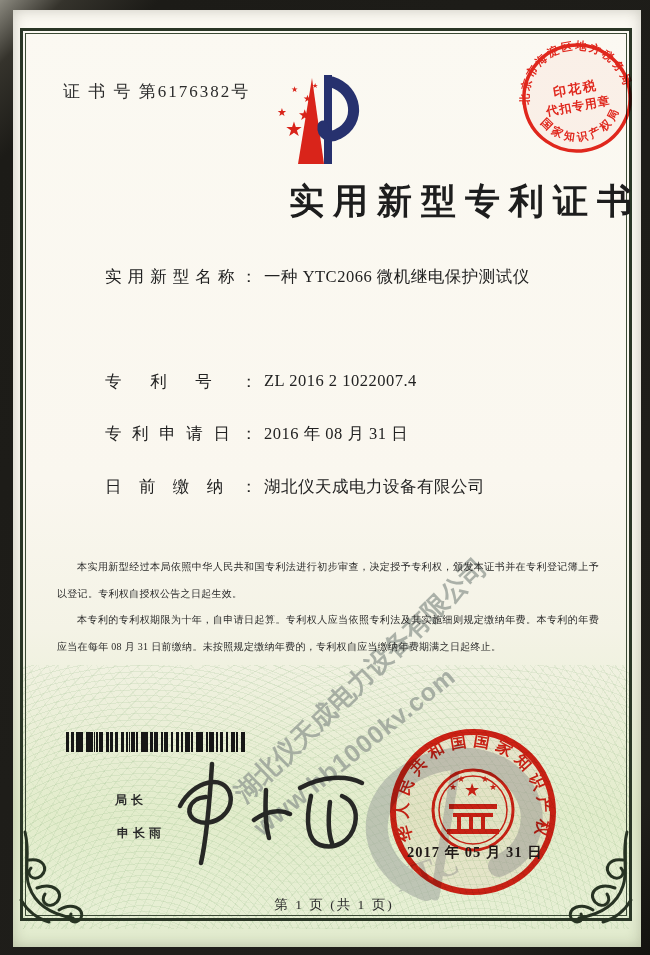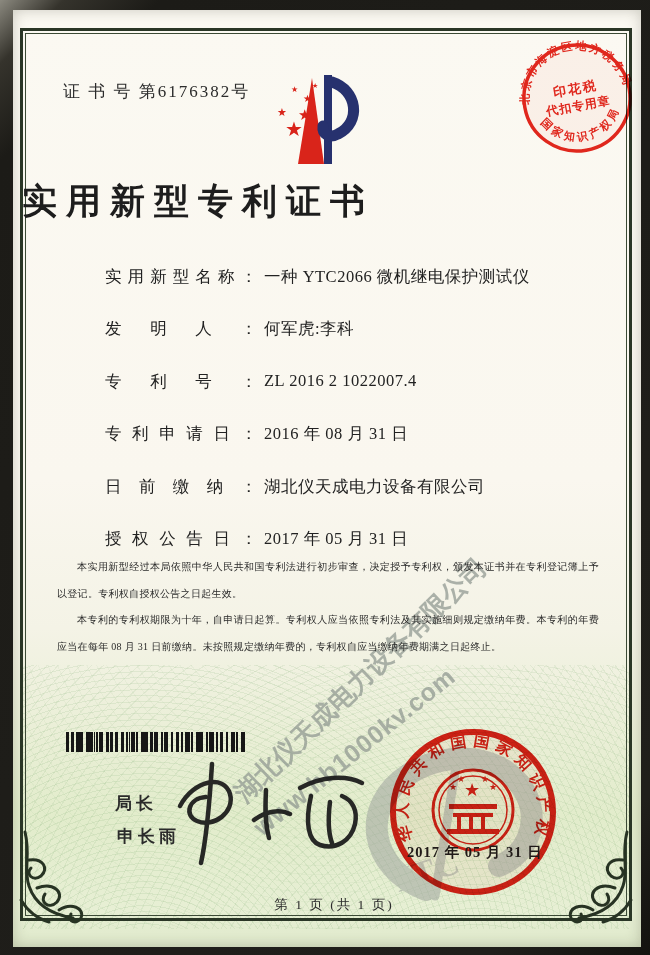--- a/index.html
+++ b/index.html
@@ -13,42 +13,42 @@
       repeating-radial-gradient(circle at 75% 150%, rgba(120,170,110,.18) 0 1px, transparent 1px 8px),
       repeating-radial-gradient(circle at 50% -40%, rgba(120,170,110,.10) 0 1px, transparent 1px 9px);}
   .frame{position:absolute;left:7px;top:18px;right:9px;bottom:26px;border:3px solid #2a3626;pointer-events:none;}
   .frame-inner{position:absolute;inset:2px;border:1px solid #3b4a35;}
   .flourish{position:absolute;bottom:-8px;width:88px;height:96px;color:#273323;}
   .flourish.left{left:-8px;}
   .flourish.right{right:-8px;transform:scaleX(-1);}
 
   .cert-no{position:absolute;left:44px;top:70px;font-size:17px;color:#2c2c2c;letter-spacing:2px;margin-left:6px;}
   .logo{position:absolute;left:252px;top:60px;}
-  .page-title{position:absolute;left:0;right:0;top:168px;text-align:left;font-size:35px;font-weight:bold;color:#1d1d1d;letter-spacing:9px;text-indent:9px;}
+  .page-title{position:absolute;left:0;right:0;top:168px;text-align:right;font-size:35px;font-weight:bold;color:#1d1d1d;letter-spacing:9px;text-indent:9px;}
 
   .field{position:absolute;left:44px;font-size:16.5px;color:#222;white-space:nowrap;margin-left:48px;}
   .field .lbl{display:inline-block;width:152px;text-align:justify;text-align-last:justify;vertical-align:top;}
   .field .val{margin-left:7px;letter-spacing:.5px;}
   .f0{top:256px}.f1{top:308px}.f2{top:361px}.f3{top:413px}.f4{top:466px}.f5{top:518px}
 
   .body-text{position:absolute;left:44px;top:544px;width:542px;font-size:10px;line-height:26.5px;color:#2a2a2a;text-align:justify;letter-spacing:.3px;}
   .body-text p{margin:0;text-indent:2em;}
 
   .barcode{position:absolute;left:53px;top:722px;width:180px;height:20px;
     background:
       repeating-linear-gradient(90deg,#161616 0 2px,transparent 2px 5px),
       repeating-linear-gradient(90deg,#161616 0 1px,transparent 1px 7px),
       repeating-linear-gradient(90deg,#161616 0 3px,transparent 3px 11px);}
 
   .wm{position:absolute;color:rgba(142,150,143,.72);font-weight:bold;white-space:nowrap;pointer-events:none;}
   .wm-company{left:226px;top:770px;font-size:26px;letter-spacing:0px;transform:rotate(-44deg);transform-origin:0 50%;}
   .wm-site{left:244px;top:806px;font-size:25px;letter-spacing:1px;transform:rotate(-39deg);transform-origin:0 50%;font-family:"Liberation Sans",sans-serif;}
   .ytc-wm{position:absolute;left:318px;top:708px;opacity:.55;pointer-events:none;}
 
-  .signer{position:absolute;font-family:"Liberation Sans",sans-serif;font-weight:bold;color:#2b2b2b;letter-spacing:4px;font-size:17px;}
+  .signer{position:absolute;font-family:"Liberation Sans",sans-serif;font-weight:bold;color:#2b2b2b;letter-spacing:4px;font-size:12px;}
   .signer.title{left:102px;top:782px;}
   .signer.name{left:104px;top:815px;}
   .signature{position:absolute;left:135px;top:738px;}
 
   .seal{position:absolute;left:374px;top:716px;mix-blend-mode:multiply;}
   .seal-date{position:absolute;left:394px;top:833px;font-size:14.5px;font-weight:bold;color:#201a18;letter-spacing:1px;z-index:5;}
   .stamp{position:absolute;left:502px;top:26px;transform:rotate(-10deg);mix-blend-mode:multiply;}
 
   .page-footer{position:absolute;left:7px;right:9px;top:886px;text-align:center;font-size:13.5px;color:#2c2c2c;letter-spacing:2px;padding-left:16px;}
   svg text{font-family:"Liberation Serif",serif;}
@@ -121,34 +121,28 @@
       </text>
       <text x="62" y="57" font-size="13" font-weight="bold" fill="#e4281e" text-anchor="middle" letter-spacing="2">印花税</text>
       <text x="62" y="74" font-size="12" font-weight="bold" fill="#e4281e" text-anchor="middle" letter-spacing="1">代扣专用章</text>
     </svg>
 
     <div class="page-title">实用新型专利证书</div>
 
     <div class="field f0">
       <span class="lbl">实用新型名称：</span><span class="val">一种 YTC2066 微机继电保护测试仪</span>
     </div>
-    <div class="field f1">
-      <span class="lbl">发明人：</span><span class="val">何军虎:李科</span>
-    </div>
     <div class="field f2">
       <span class="lbl">专利号：</span><span class="val">ZL 2016 2 1022007.4</span>
     </div>
     <div class="field f3">
       <span class="lbl">专利申请日：</span><span class="val">2016 年 08 月 31 日</span>
     </div>
     <div class="field f4">
       <span class="lbl">日前缴纳：</span><span class="val">湖北仪天成电力设备有限公司</span>
-    </div>
-    <div class="field f5">
-      <span class="lbl">授权公告日：</span><span class="val">2017 年 05 月 31 日</span>
     </div>
 
     <div class="body-text">
       <p>本实用新型经过本局依照中华人民共和国专利法进行初步审查，决定授予专利权，颁发本证书并在专利登记簿上予以登记。专利权自授权公告之日起生效。</p>
       <p>本专利的专利权期限为十年，自申请日起算。专利权人应当依照专利法及其实施细则规定缴纳年费。本专利的年费应当在每年 08 月 31 日前缴纳。未按照规定缴纳年费的，专利权自应当缴纳年费期满之日起终止。</p>
     </div>
 
     <div class="barcode"></div>
 
     <div class="signer title">局长</div>

